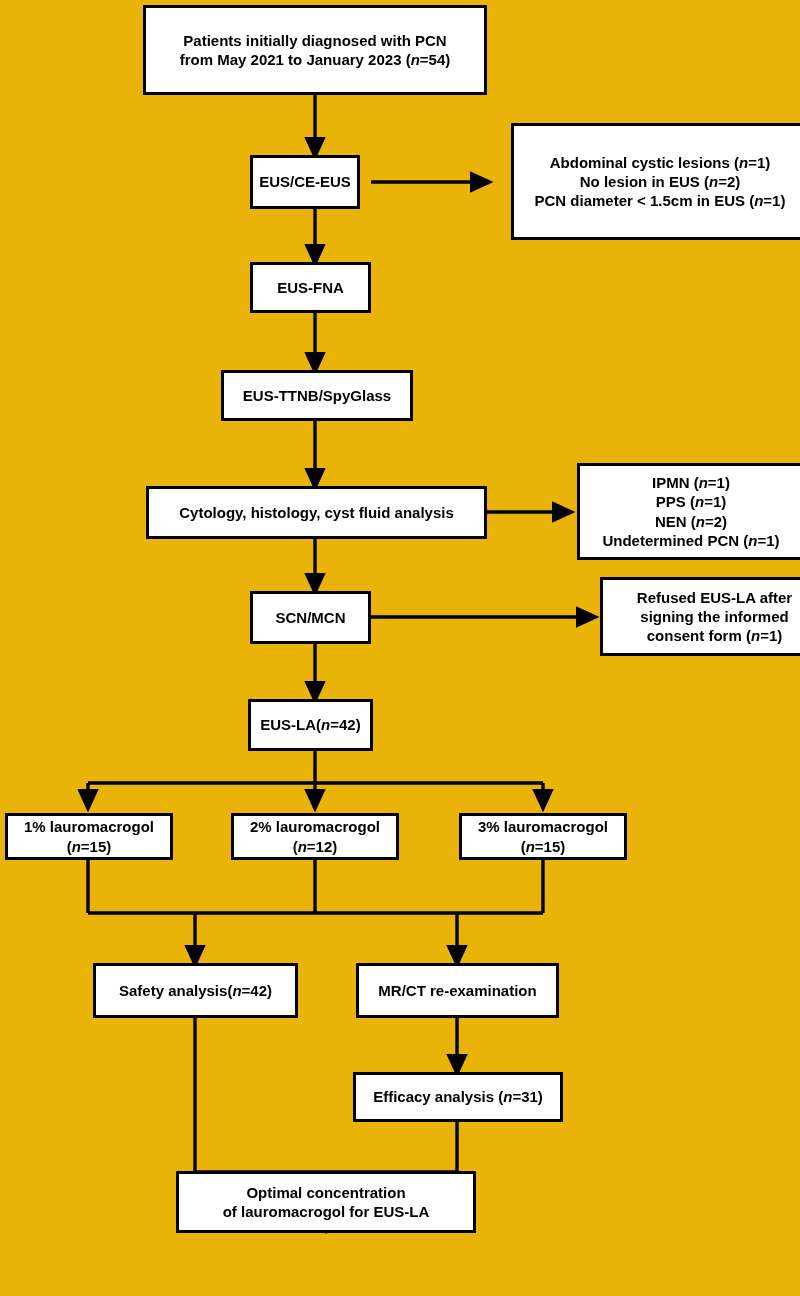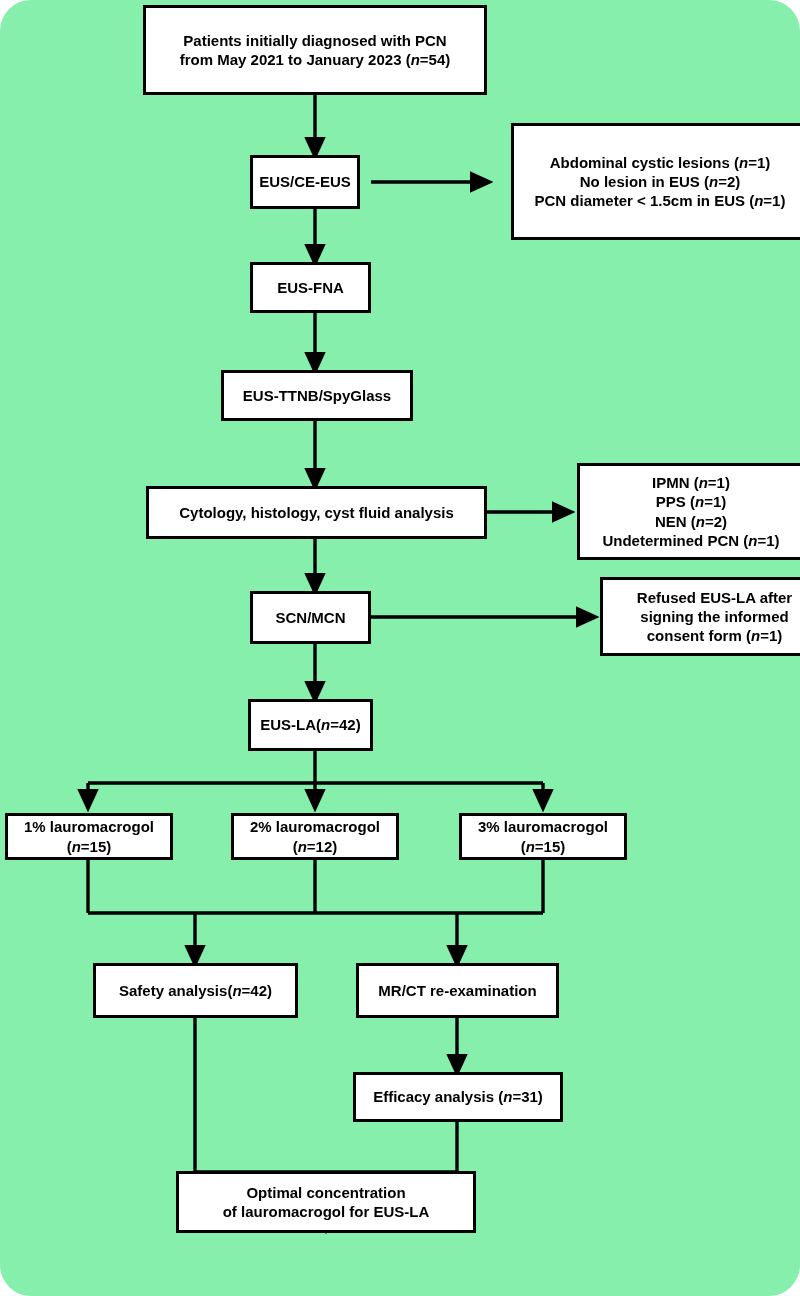--- a/index.html
+++ b/index.html
@@ -7,23 +7,22 @@
     padding: 0;
     background: #ffffff;
   }
   body {
     font-family: "Liberation Sans", sans-serif;
   }
   #flowchart-root {
     position: relative;
     width: 800px;
     height: 1296px;
-    background: #86efac;
+    background: #eab308;
     overflow: hidden;
-    border-radius: 31px;
   }
   #svg-layer {
     position: absolute;
     left: 0;
     top: 0;
     width: 800px;
     height: 1296px;
     pointer-events: none;
   }
   .node {

